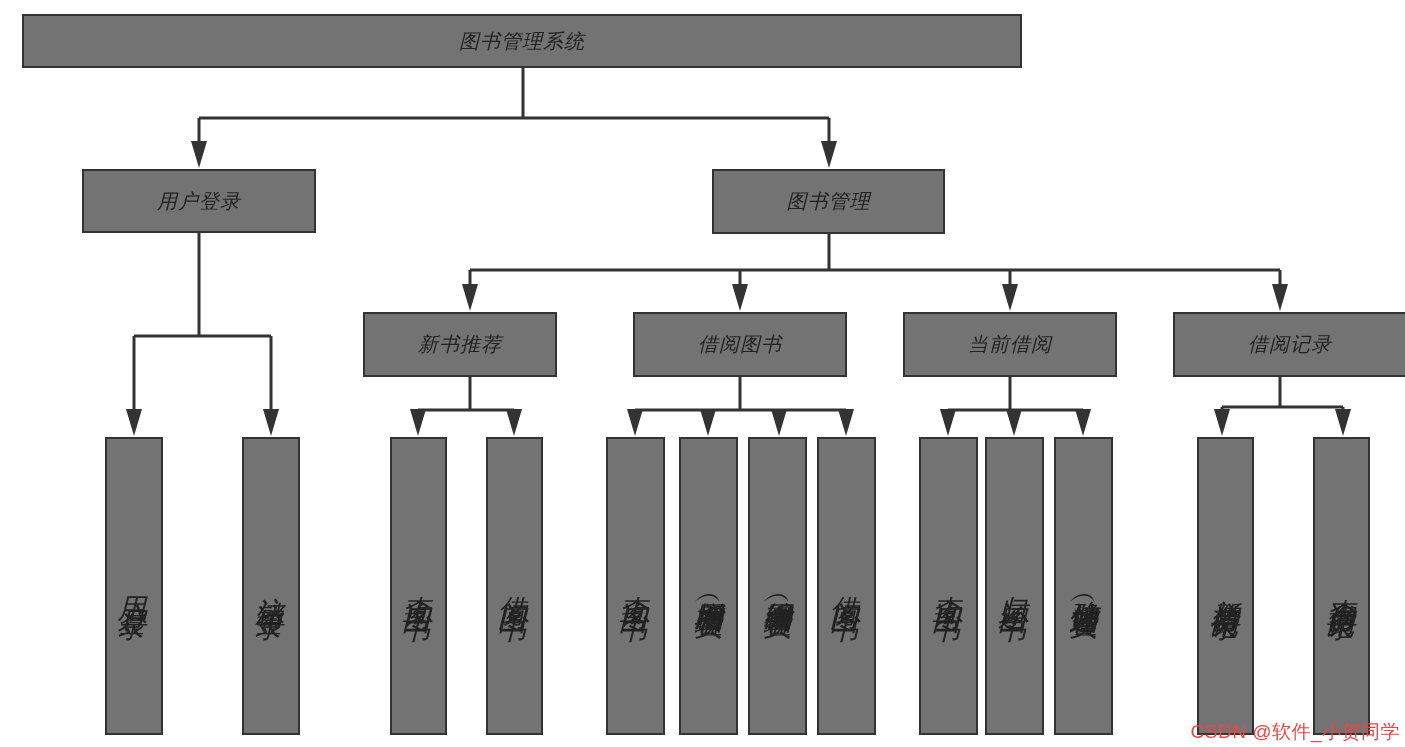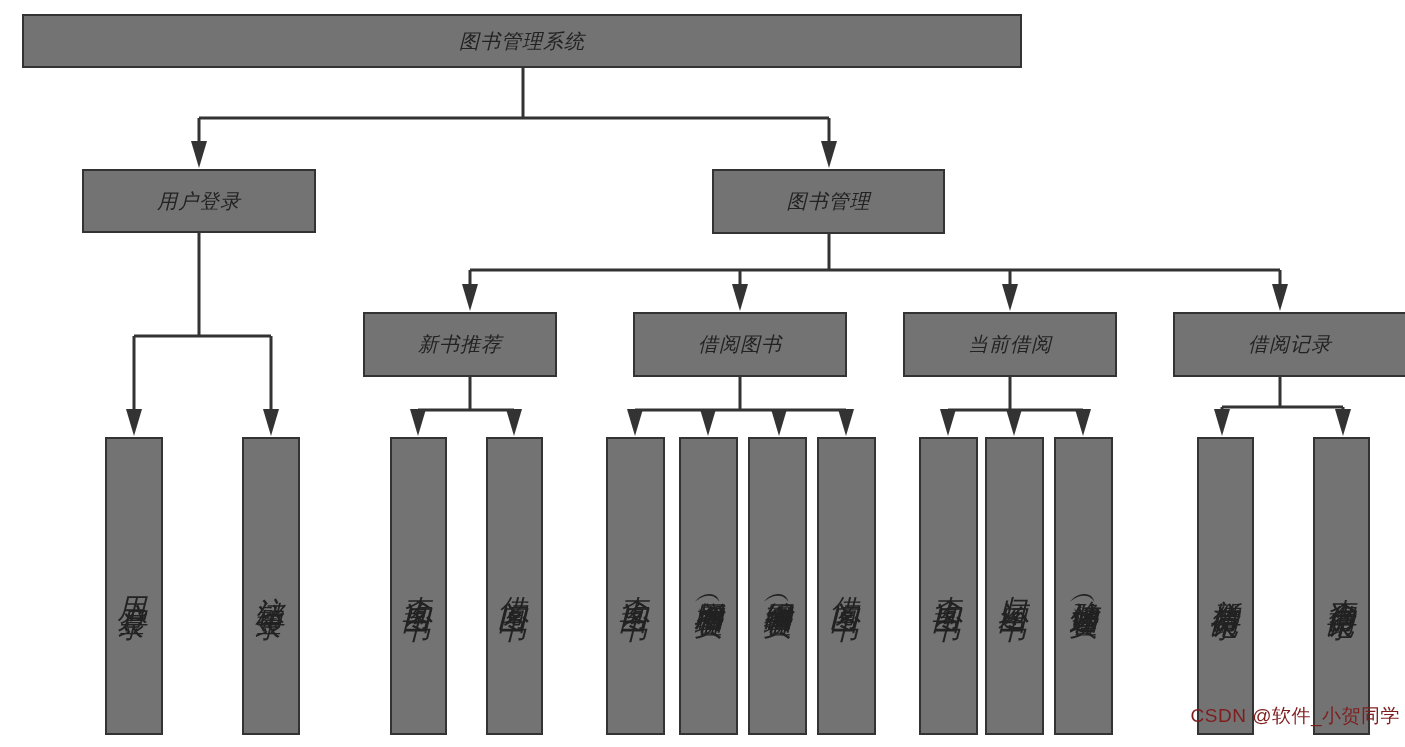--- a/index.html
+++ b/index.html
@@ -36,23 +36,23 @@
     font-size: 28px;
     line-height: 1;
     white-space: nowrap;
   }
   .ls-wide  .vtext { letter-spacing: 6px; padding-block-start: 6px; }
   .ls-mid   .vtext { letter-spacing: 3px; padding-block-start: 3px; }
   .ls-tight .vtext { letter-spacing: 1.5px; padding-block-start: 1.5px; }
   .watermark {
     position: absolute;
     right: 5px;
-    bottom: 18px;
+    bottom: 2px;
     font-size: 19px;
-    color: #7f1d1d;
+    color: #ef4444;
     letter-spacing: 0.5px;
     z-index: 10;
     white-space: nowrap;
   }
 </style>
 </head>
 <body>
 
 <div class="canvas">
 

